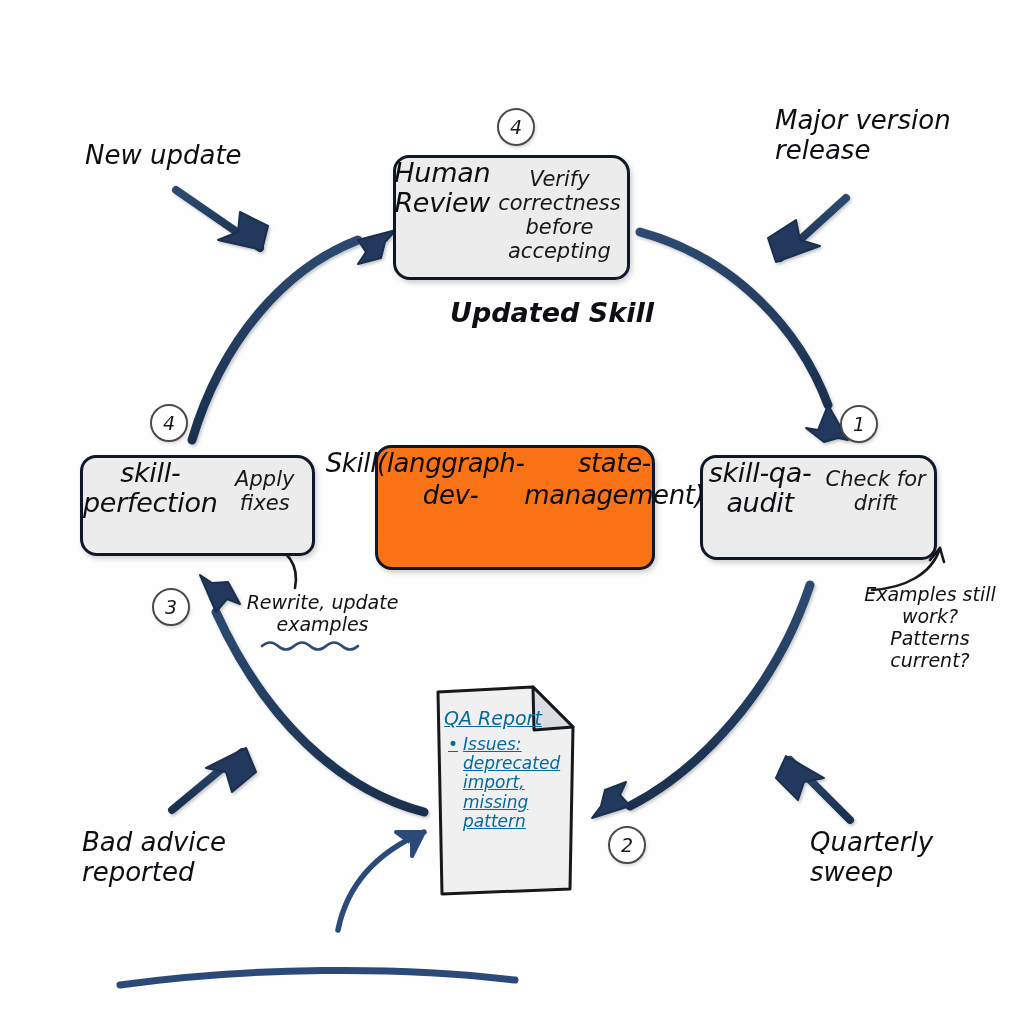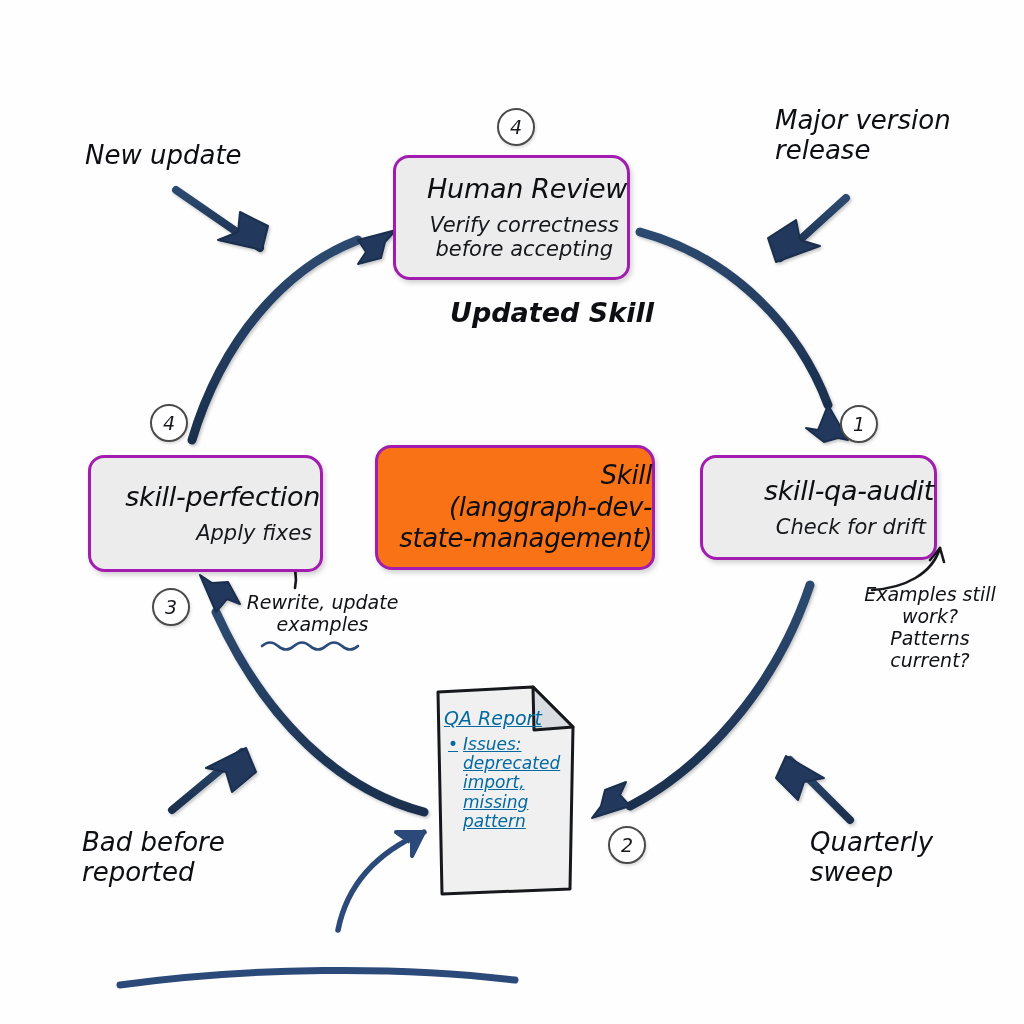--- a/index.html
+++ b/index.html
@@ -24,26 +24,25 @@
     height: 1024px;
     pointer-events: none;
   }
   svg.layer * { pointer-events: auto; }
 
   
   .node {
     position: absolute;
     box-sizing: border-box;
     display: flex;
-    flex-direction: column;
-    align-items: flex-end;
+    align-items: flex-start;
     justify-content: center;
     text-align: center;
     background: #ececec;
-    border: 3px solid #a21caf;
+    border: 3px solid #0f172a;
     border-radius: 16px 18px 15px 17px;
     box-shadow: 2px 3px 5px rgba(0,0,0,0.18);
     font-style: italic;
   }
   .node.plain { background: #f97316; }
 
   .node-title {
     font-size: 27px;
     font-weight: 500;
     font-style: italic;
@@ -63,21 +62,21 @@
     font-size: 26px;
     font-style: italic;
     color: #0d0f12;
     line-height: 1.22;
     letter-spacing: -0.4px;
   }
 
   
   #node-human-review { left: 393px; top: 155px; width: 237px; height: 125px; }
   #node-qa-audit     { left: 700px; top: 455px; width: 237px; height: 105px; }
-  #node-perfection   { left:  88px; top: 455px; width: 235px; height: 117px; }
+  #node-perfection   { left:  80px; top: 455px; width: 235px; height: 101px; }
   #node-skill-center { left: 375px; top: 445px; width: 280px; height: 125px; }
 
   
   .under-label {
     position: absolute;
     font-size: 27px;
     font-weight: bold;
     font-style: italic;
     color: #0d0f12;
     white-space: nowrap;
@@ -299,21 +298,21 @@
 import,
 missing
 pattern</span>
       </div>
     </div>
   </div>
 
   <div class="edge-label" id="edge-new-project">New update</div>
   <div class="edge-label" id="edge-major-release">Major version
 release</div>
-  <div class="edge-label" id="edge-bad-advice">Bad before
+  <div class="edge-label" id="edge-bad-advice">Bad advice
 reported</div>
   <div class="edge-label" id="edge-quarterly-sweep">Quarterly
 sweep</div>
 
   <div class="annot" id="annot-rewrite">Rewrite, update
 examples</div>
   <div class="annot" id="annot-examples">Examples still
 work? Patterns
 current?</div>
 

